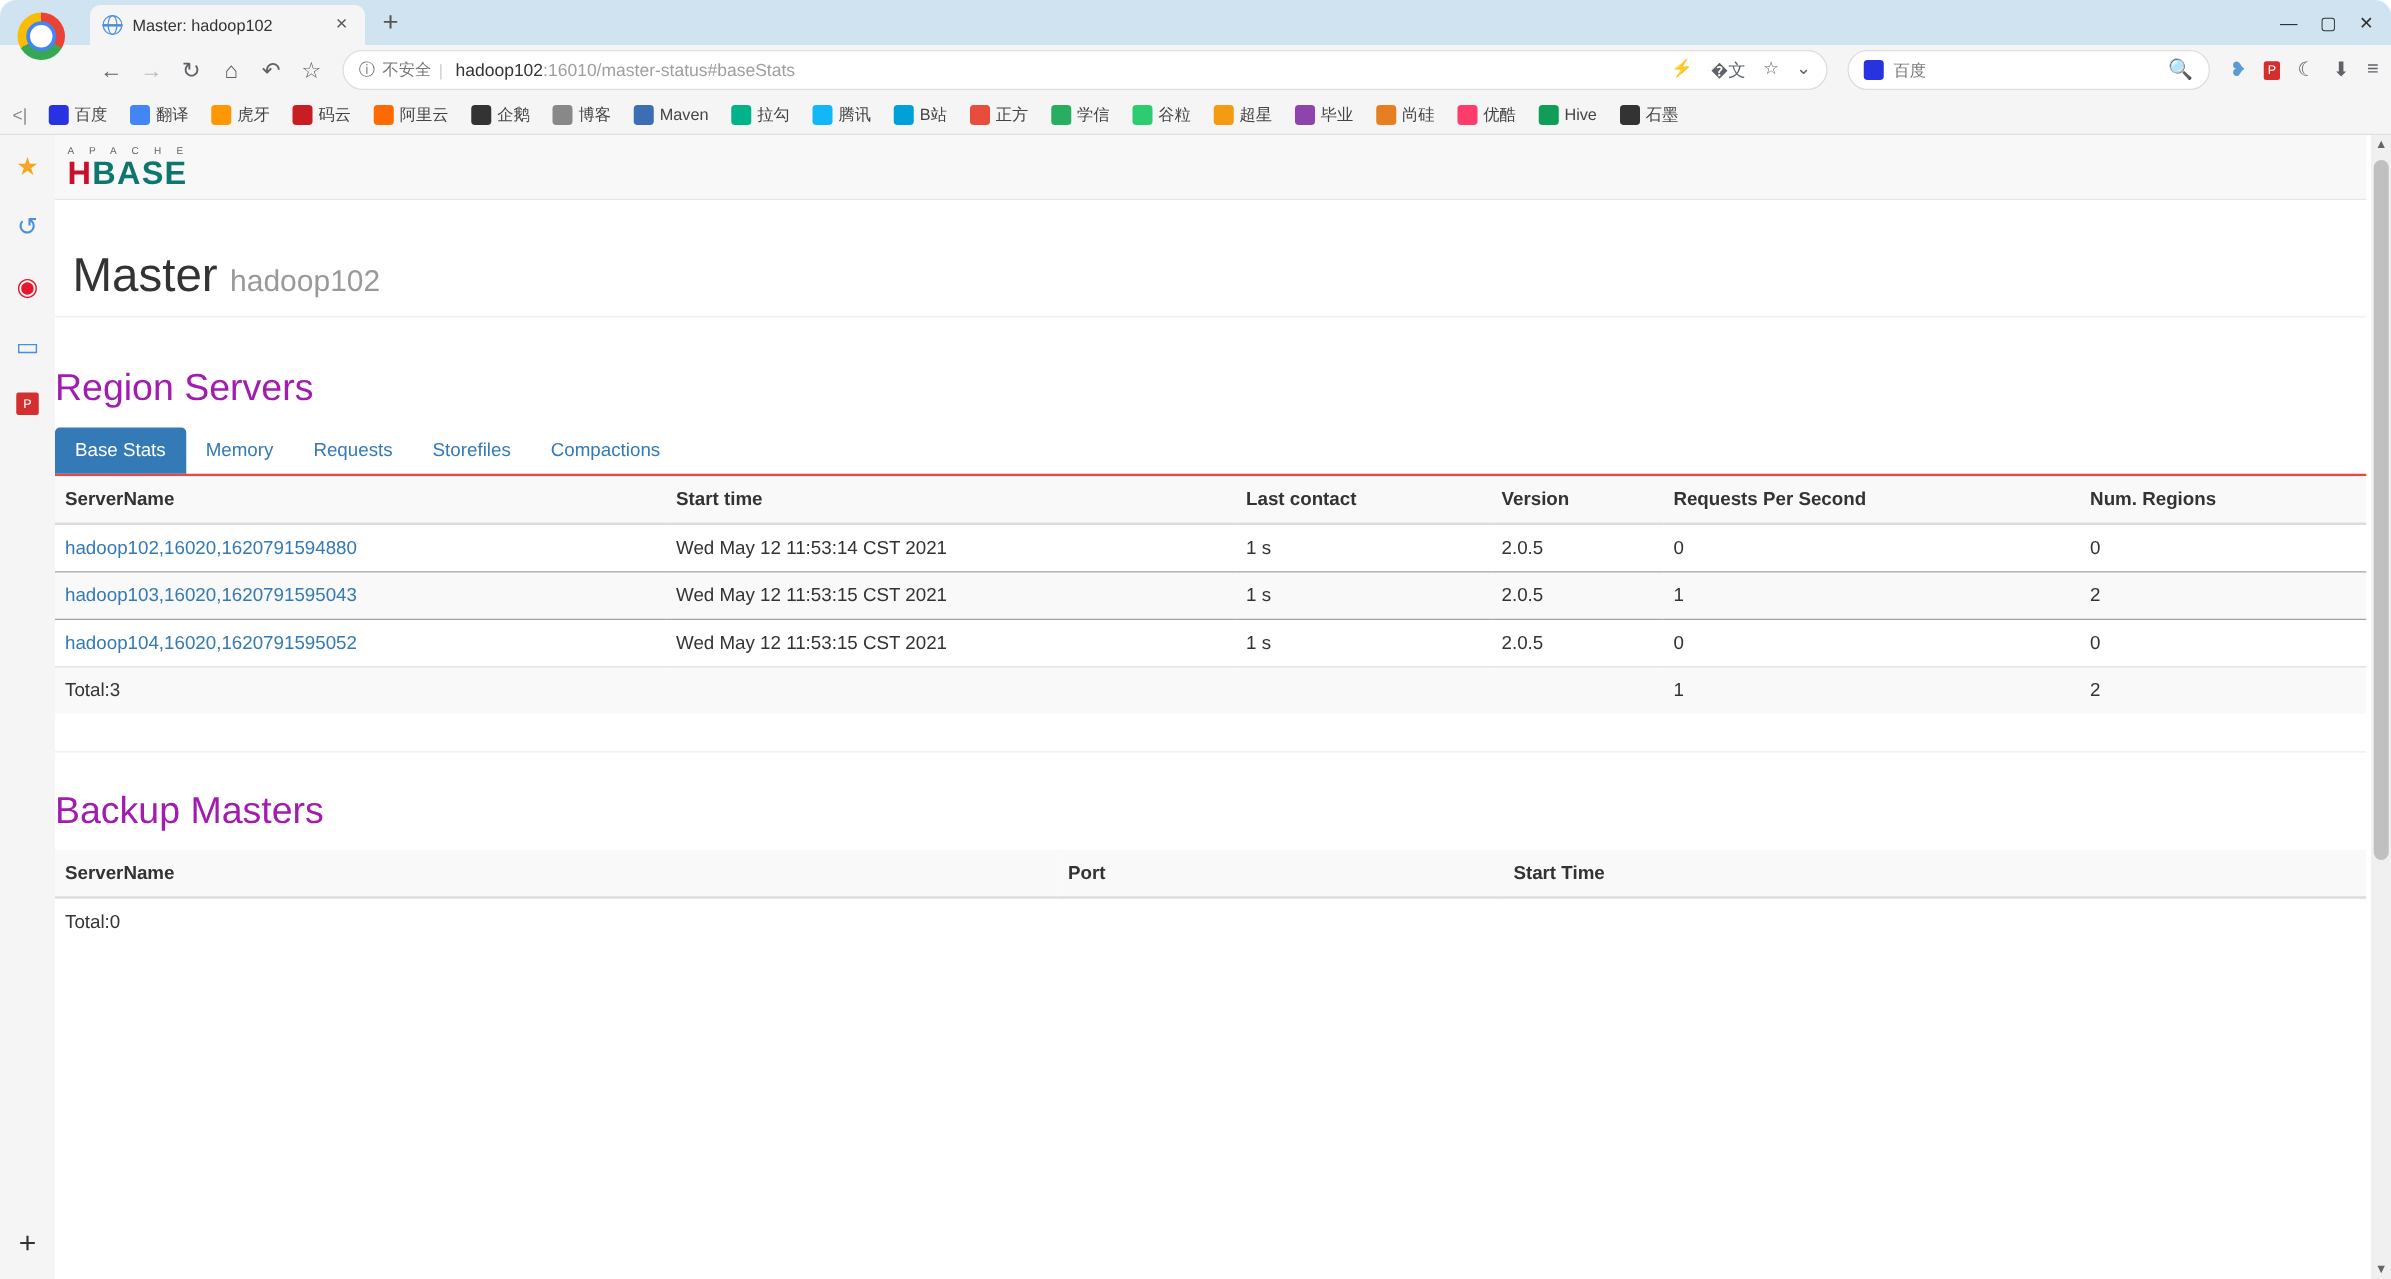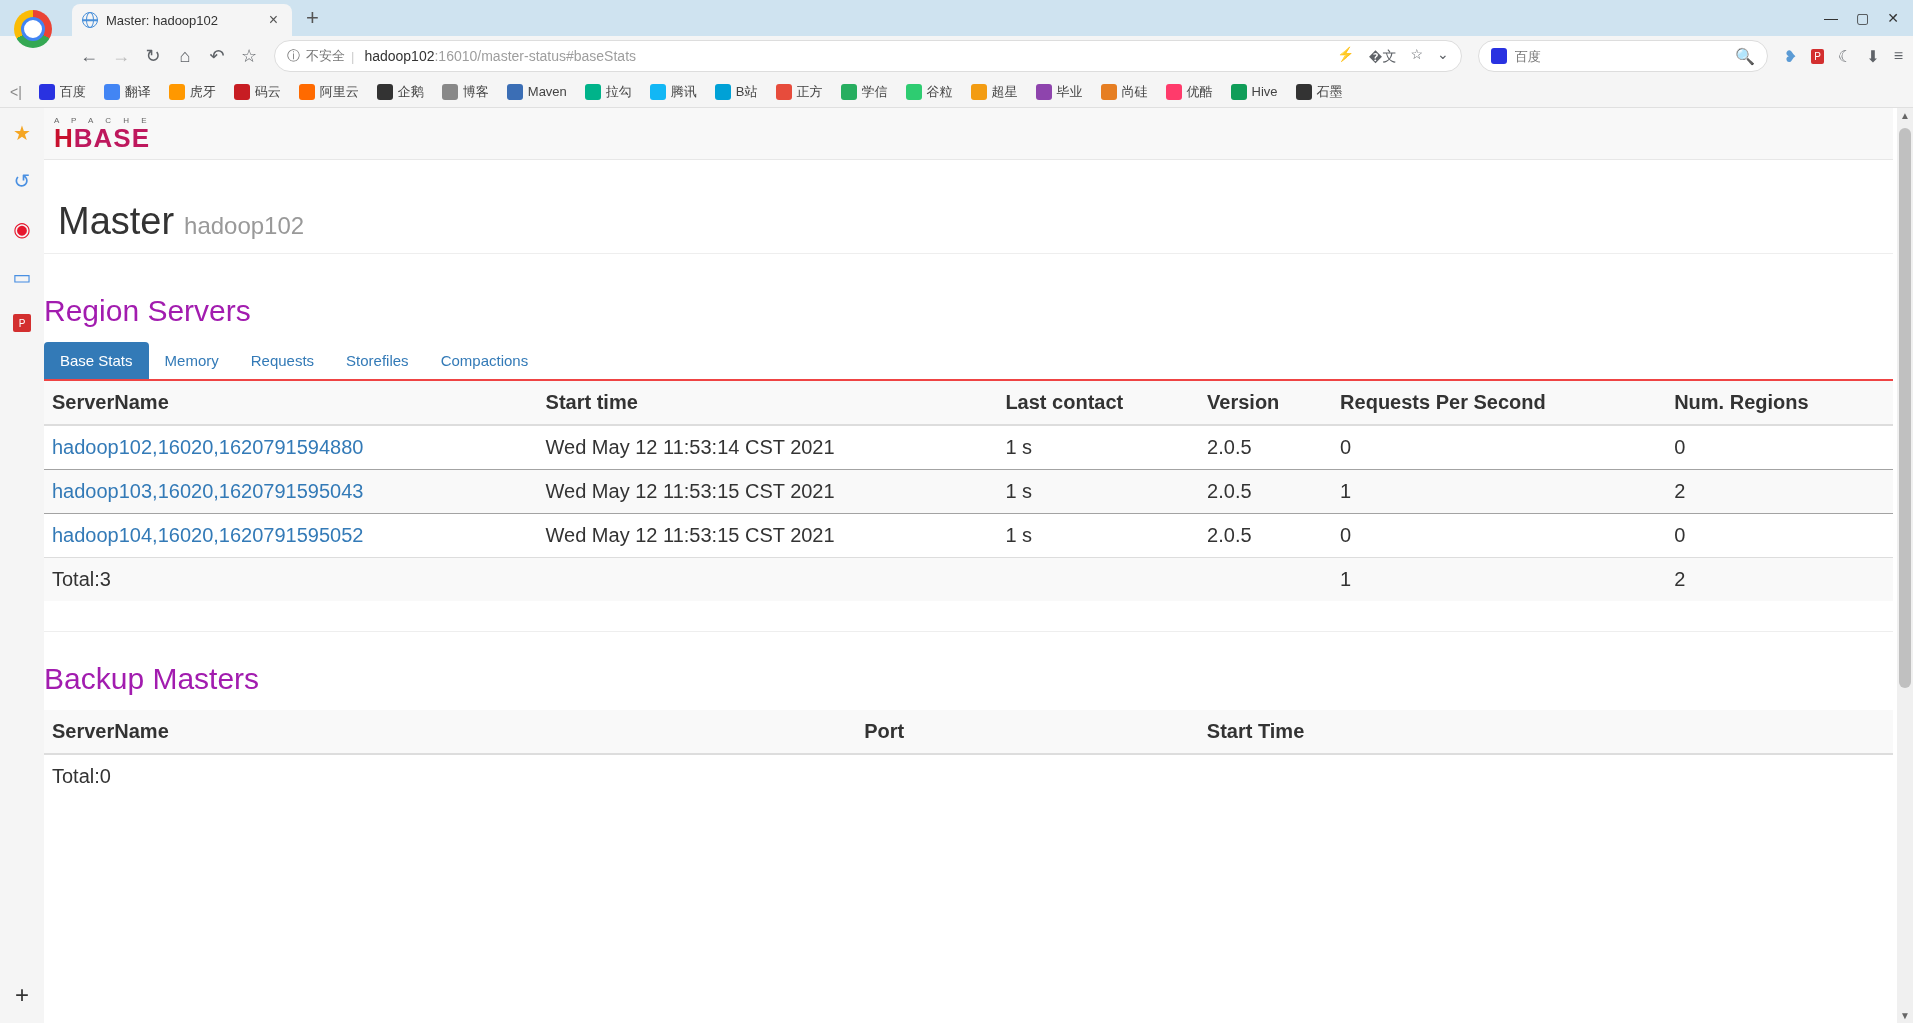--- a/index.html
+++ b/index.html
@@ -1,19 +1,19 @@
 <!DOCTYPE html>
 <html><head>
 <meta charset="utf-8">
 <style>
 * { margin: 0; padding: 0; box-sizing: border-box; font-family: "Microsoft YaHei", Arial, sans-serif; }
 body { background: #fff; font-size: 14px; color: #333; }
 
 
-.browser-chrome { background: #cfe3f0; }
+.browser-chrome { background: #cfe3f0; border-radius: 13px; }
 .tab-bar { display: flex; align-items: center; height: 36px; padding-left: 72px; }
 .tab { display: flex; align-items: center; background: #f5f5f5; border-radius: 8px 8px 0 0; padding: 6px 10px; min-width: 220px; height: 32px; margin-top: 4px; }
 .tab .globe { width: 16px; height: 16px; border: 1.5px solid #4a90d9; border-radius: 50%; position: relative; margin-right: 8px; flex-shrink: 0; }
 .tab .globe::before { content: ""; position: absolute; left: 50%; top: -1px; bottom: -1px; width: 6px; border: 1.5px solid #4a90d9; border-radius: 50%; transform: translateX(-50%); }
 .tab .globe::after { content: ""; position: absolute; left: -1px; right: -1px; top: 50%; height: 1.5px; background: #4a90d9; transform: translateY(-50%); }
 .tab-title { font-size: 13px; color: #333; flex: 1; }
 .tab-close { font-size: 16px; color: #555; cursor: pointer; padding: 0 4px; }
 .new-tab { font-size: 22px; color: #555; margin-left: 14px; cursor: pointer; line-height: 1; }
 .win-controls { margin-left: auto; display: flex; gap: 18px; padding-right: 14px; color: #333; }
 .win-controls span { font-size: 14px; cursor: pointer; }
@@ -45,37 +45,37 @@
 .sb-ico { width: 22px; height: 22px; cursor: pointer; font-size: 20px; display:flex; align-items:center; justify-content:center; }
 .sb-add { position: absolute; bottom: 14px; font-size: 24px; color: #333; cursor: pointer; }
 
 
 .page { margin-left: 44px; margin-right: 20px; position: relative; }
 .hbase-nav { background: #f8f8f8; border-bottom: 1px solid #e7e7e7; display: flex; align-items: center; height: 52px; padding-left: 10px; gap: 20px; }
 .hbase-logo { font-family: Arial; margin-right: 20px; line-height: 1; }
 .hbase-logo .apache { font-size: 8px; letter-spacing: 5px; color: #666; display: block; }
 .hbase-logo .hbase { font-size: 26px; font-weight: bold; letter-spacing: 1px; }
 .hbase-logo .hbase .h { color: #c8102e; }
-.hbase-logo .hbase .rest { color: #be185d; }
+.hbase-logo .hbase .rest { color: #0f766e; }
 .hbase-nav a { padding: 16px 16px; color: #777; text-decoration: none; font-size: 15px; cursor: pointer; }
 .hbase-nav a.active { background: #e7e7e7; color: #555; }
 
 .content { padding: 20px 0 40px 0; }
 .page-header { padding: 20px 0 10px 0; border-bottom: 1px solid #eee; margin-bottom: 40px; }
 .page-header h1 { font-size: 38px; font-weight: 500; color: #333; display: inline; margin-left: 14px; }
 .page-header .sub { font-size: 24px; color: #999; font-weight: 400; margin-left: 6px; }
 
 h2.section { font-size: 30px; font-weight: 500; color: #a21caf; margin-bottom: 14px; }
 
 .tabs { display: flex; border-bottom: 2px solid #ef4444; }
 .tabs .tab-pill { padding: 10px 16px; color: #337ab7; cursor: pointer; border-radius: 4px 4px 0 0; font-size: 15px; }
 .tabs .tab-pill.active { background: #337ab7; color: #fff; }
 
 table { width: 100%; border-collapse: collapse; margin-bottom: 20px; }
-th, td { text-align: left; padding: 10px 8px; font-size: 20px; }
+th, td { text-align: left; padding: 10px 8px; font-size: 15px; }
 thead th { border-bottom: 2px solid #ddd; font-weight: 700; color: #333; background: #f9f9f9; }
 tbody tr { border-top: 1px solid #a3a3a3; }
 tbody tr:nth-child(even) { background: #f9f9f9; }
 td a { color: #337ab7; text-decoration: none; }
 .total-row td { border-top: 1px solid #ddd; }
 
 hr.sep { border: none; border-top: 1px solid #eee; margin: 30px 0; }
 
 .scrollbar-track { position: fixed; right: 0; top: 108px; bottom: 0; width: 16px; background: #f0f0f0; }
 .scrollbar-thumb { position: absolute; left: 2px; right: 2px; top: 20px; height: 560px; background: #c0c0c0; border-radius: 6px; }

